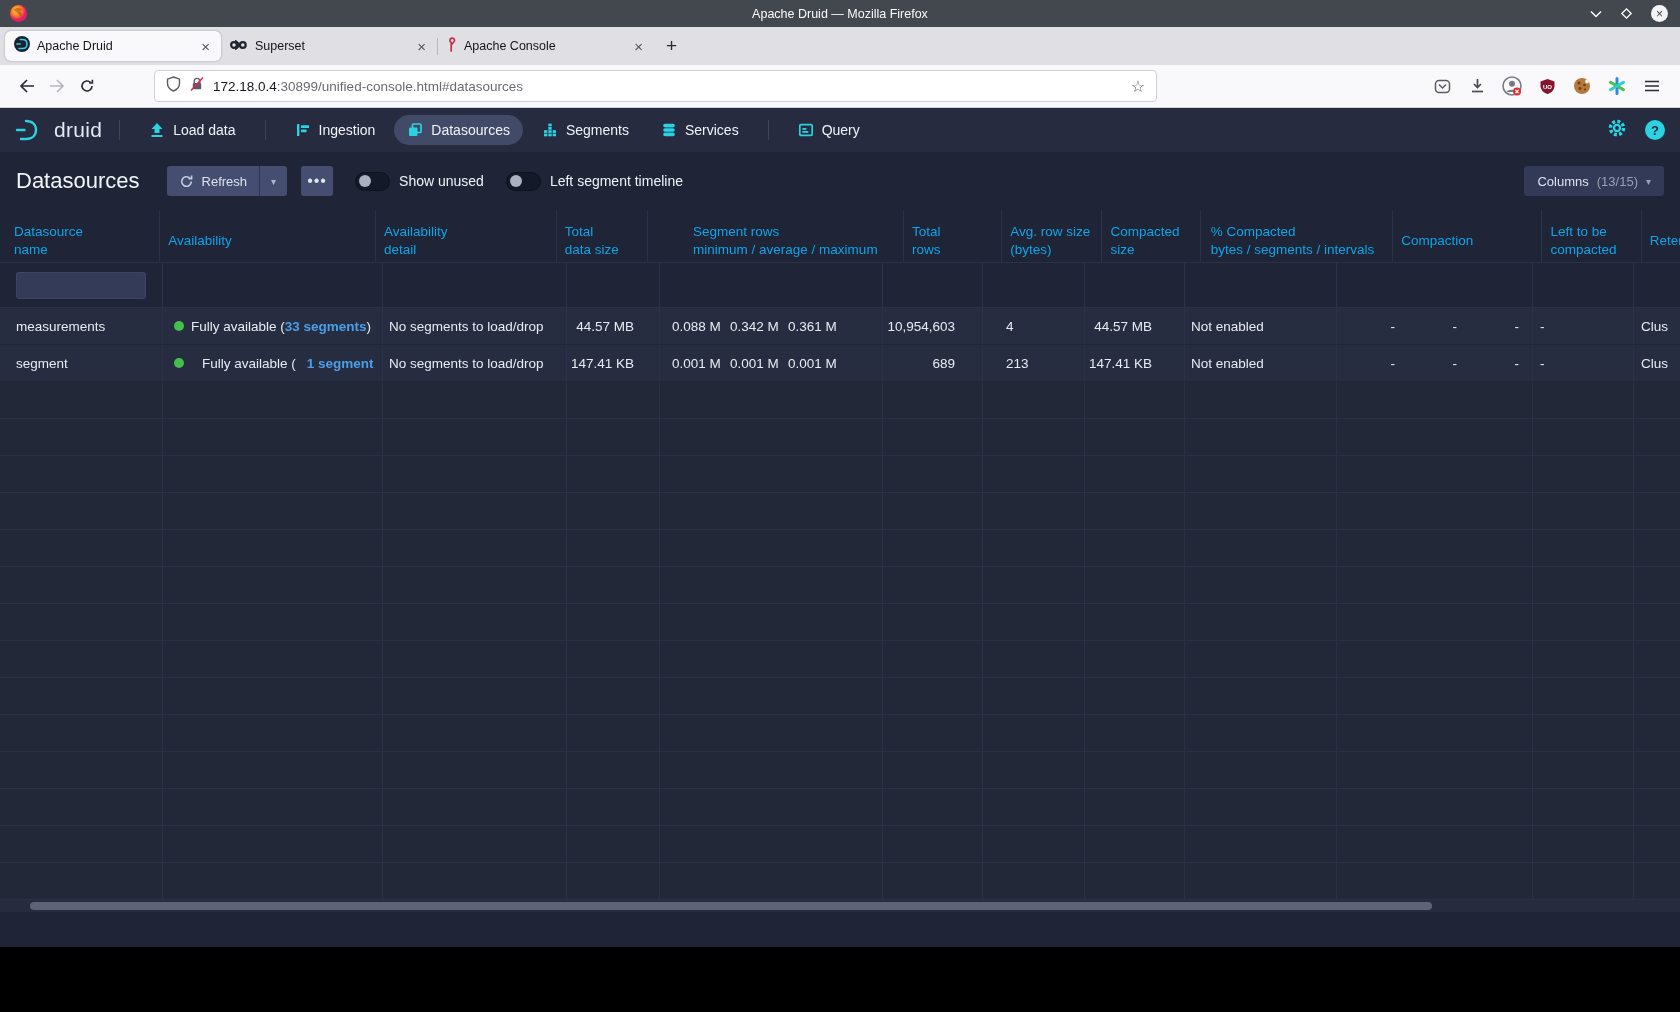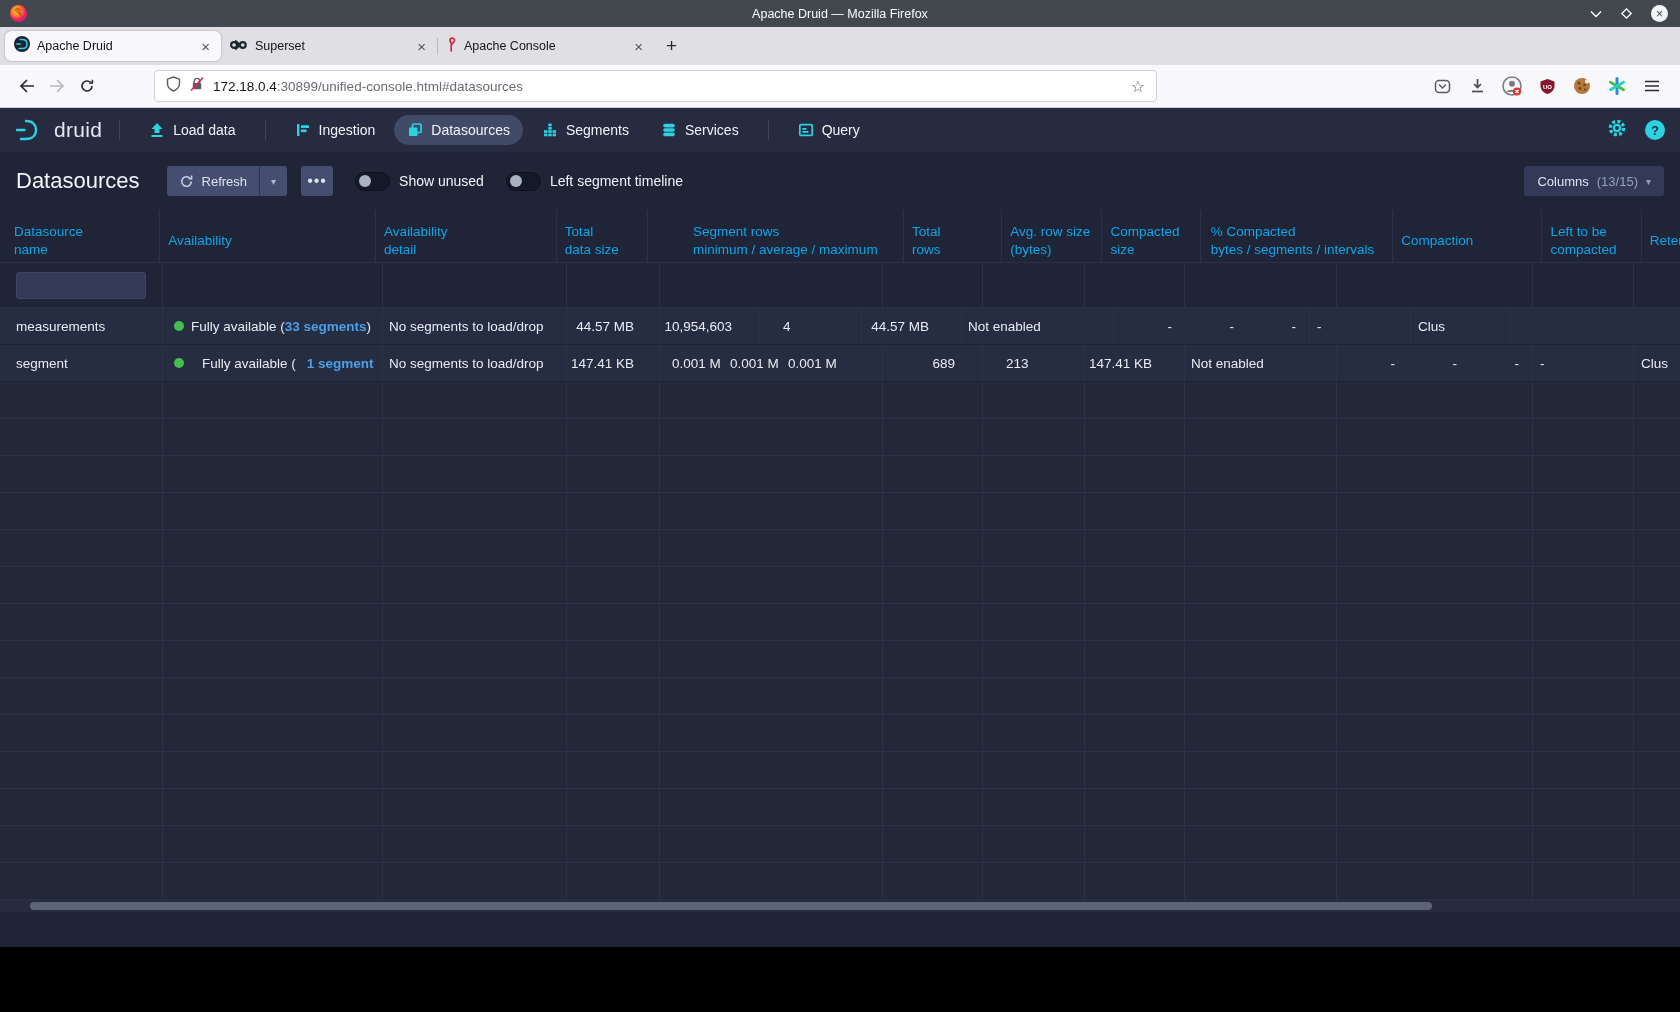--- a/index.html
+++ b/index.html
@@ -392,20 +392,25 @@
           <div class="cell" style="width: 152px;"></div>
           <div class="cell" style="width: 196px;"></div>
           <div class="cell" style="width: 101px;"></div>
           <div class="cell" style="width: 100px;"></div>
         </div>
         <div class="tr drow">
           <div class="cell c0" style="width: 163px; padding-left: 16px;">measurements</div>
           <div class="cell c1" style="width: 220px; padding-left: 11px;"><div class="dot"></div>Fully available (<a href="#" class="seglink">33 segments</a>)</div>
           <div class="cell c2" style="width: 184px; padding-left: 6px;">No segments to load/drop</div>
           <div class="cell c3" style="width: 93px; justify-content: flex-end; padding-right: 25px;">44.57 MB</div>
+          <div class="cell c4" style="width: 223px; padding-left: 12px;">
+            <div class="segval">0.088 M</div>
+            <div class="segval">0.342 M</div>
+            <div class="segval">0.361 M</div>
+          </div>
           <div class="cell c5" style="width: 100px; justify-content: flex-end; padding-right: 27px;">10,954,603</div>
           <div class="cell c6" style="width: 102px; padding-left: 23px;">4</div>
           <div class="cell c7" style="width: 100px; justify-content: flex-end; padding-right: 32px;">44.57 MB</div>
           <div class="cell c8" style="width: 152px; padding-left: 6px;">Not enabled</div>
           <div class="cell c9" style="width: 196px; padding: 0px;">
             <div class="pctval" style="width: 58px;">-</div>
             <div class="pctval" style="width: 62px;">-</div>
             <div class="pctval" style="width: 62px;">-</div>
           </div>
           <div class="cell c10" style="width: 101px; padding-left: 7px;">-</div>

